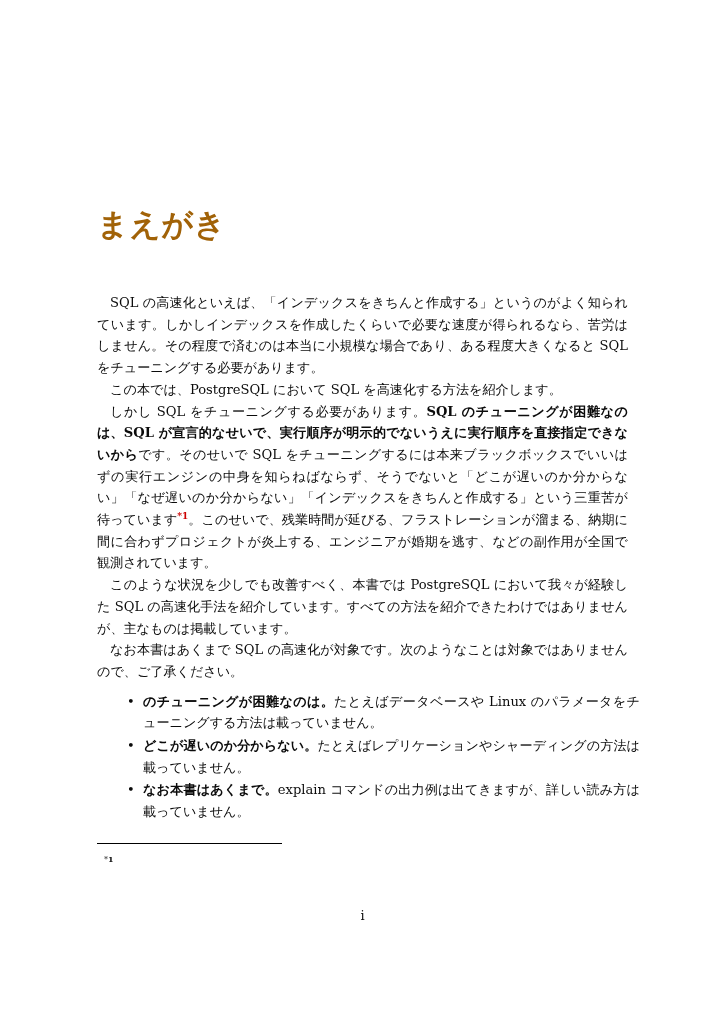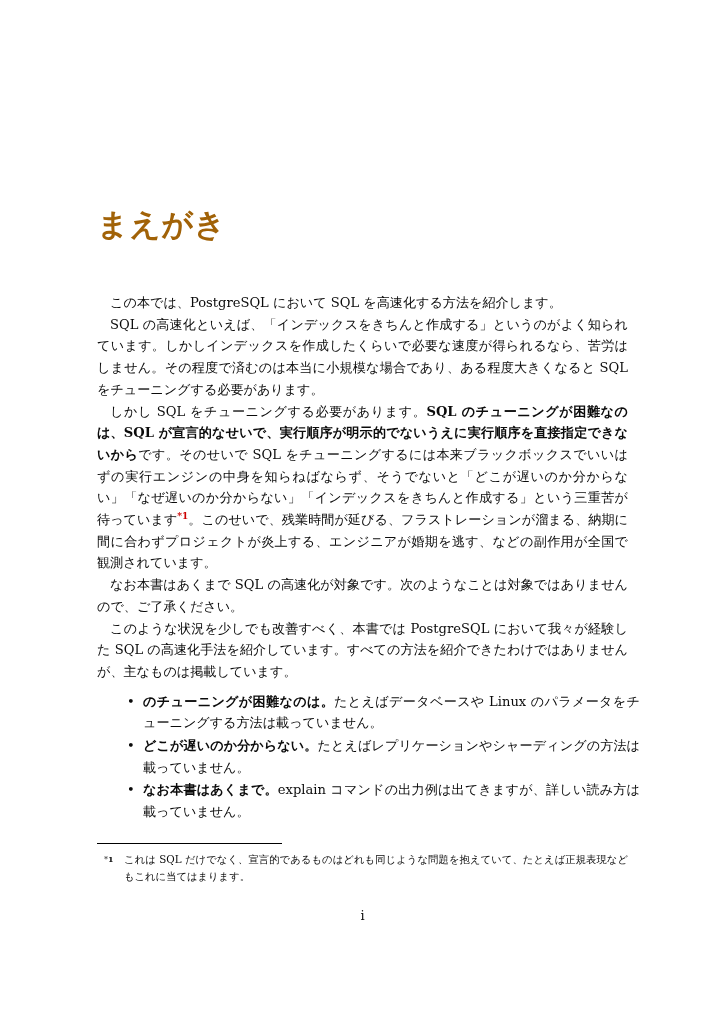--- a/index.html
+++ b/index.html
@@ -157,35 +157,35 @@
 </head>
 <body>
 
 <div class="page">
 
   <h1 class="chapter-title">まえがき</h1>
 
   <div class="body-block">
 
     <p>
+      <span>SQL の高速化といえば、「インデックスをきちんと作成する」というのがよく知られています。しかしインデックスを作成したくらいで必要な速度が得られるなら、苦労はしません。その程度で済むのは本当に小規模な場合であり、ある程度大きくなると SQL をチューニングする必要があります。</span>
+    </p>
+
+    <p>
       <span>この本では、PostgreSQL において SQL を高速化する方法を紹介します。</span>
     </p>
 
-    <p>
-      <span>SQL の高速化といえば、「インデックスをきちんと作成する」というのがよく知られています。しかしインデックスを作成したくらいで必要な速度が得られるなら、苦労はしません。その程度で済むのは本当に小規模な場合であり、ある程度大きくなると SQL をチューニングする必要があります。</span>
-    </p>
-
     <p><span>しかし SQL をチューニングする必要があります。</span><span class="bold">SQL のチューニングが困難なのは、SQL が宣言的なせいで、実行順序が明示的でないうえに実行順序を直接指定できないから</span><span>です。そのせいで SQL をチューニングするには本来ブラックボックスでいいはずの実行エンジンの中身を知らねばならず、そうでないと「どこが遅いのか分からない」「なぜ遅いのか分からない」「インデックスをきちんと作成する」という三重苦が待っています</span><a class="fn-ref" href="#fn1">*1</a><span>。このせいで、残業時間が延びる、フラストレーションが溜まる、納期に間に合わずプロジェクトが炎上する、エンジニアが婚期を逃す、などの副作用が全国で観測されています。</span></p>
 
     <p>
+      <span>このような状況を少しでも改善すべく、本書では PostgreSQL において我々が経験した SQL の高速化手法を紹介しています。すべての方法を紹介できたわけではありませんが、主なものは掲載しています。</span>
+    </p>
+
+    <p>
       <span>なお本書はあくまで SQL の高速化が対象です。次のようなことは対象ではありませんので、ご了承ください。</span>
-    </p>
-
-    <p>
-      <span>このような状況を少しでも改善すべく、本書では PostgreSQL において我々が経験した SQL の高速化手法を紹介しています。すべての方法を紹介できたわけではありませんが、主なものは掲載しています。</span>
     </p>
 
     <div class="list-wrap">
       <ul class="list">
         <li>
           <span class="bullet-dot">•</span><span class="bold">のチューニングが困難なのは。</span><span>たとえばデータベースや Linux のパラメータをチューニングする方法は載っていません。</span>
         </li>
         <li>
           <span class="bullet-dot">•</span><span class="bold">どこが遅いのか分からない。</span><span>たとえばレプリケーションやシャーディングの方法は載っていません。</span>
         </li>
@@ -193,19 +193,19 @@
           <span class="bullet-dot">•</span><span class="bold">なお本書はあくまで。</span><span>explain コマンドの出力例は出てきますが、詳しい読み方は載っていません。</span>
         </li>
       </ul>
     </div>
 
   </div>
 
   <div class="footnote-area">
     <div class="footnote-rule"></div>
     <div class="footnote-item" id="fn1">
-      <span class="fn-mark"><span class="star">*</span><span class="num">1</span></span><span>これは SQL だけでなく、宣言的であるものはどれも同じような問題を抱えていて、たとえば正規表現などもこれに当てはまります。</span>
+      <span class="fn-mark"><span class="star">*</span><span class="num">1</span></span>
     </div>
   </div>
 
   <div class="folio">i</div>
 
 </div>
 
 </body></html>

